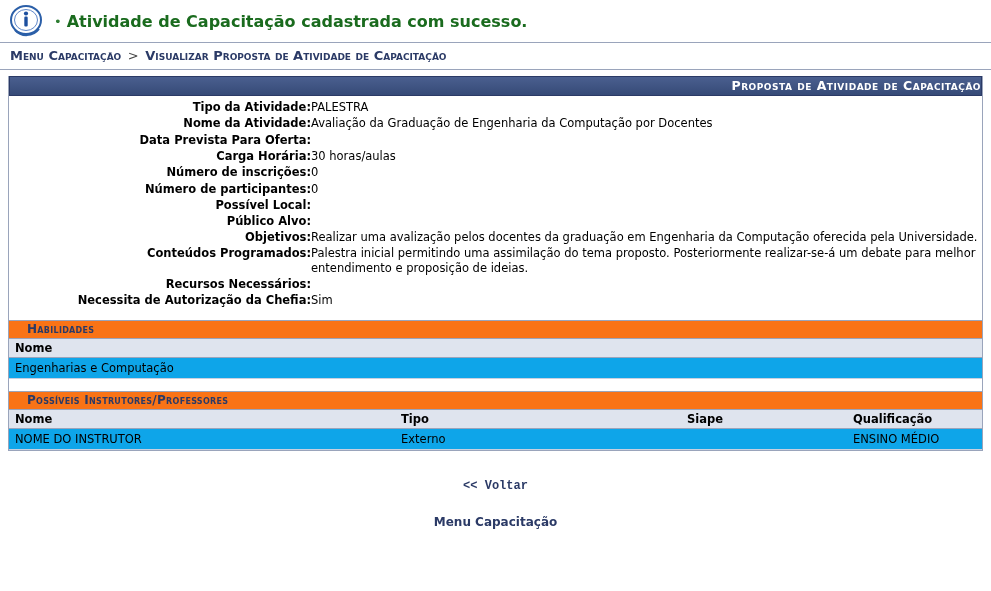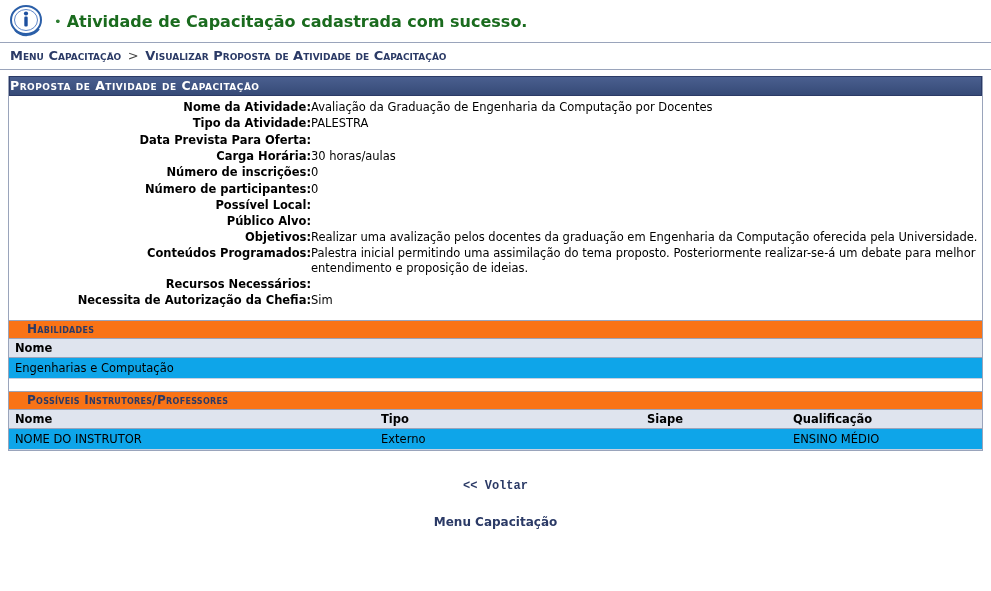--- a/index.html
+++ b/index.html
@@ -86,21 +86,21 @@
     background: #ffffff;
   }
   .panel-title {
     background: #3c4f7c;
     background: linear-gradient(#4a5f8f, #364a77);
     color: #ffffff;
     font-variant: small-caps;
     font-weight: bold;
     font-size: 12.5px;
     letter-spacing: .5px;
-    text-align: left;
+    text-align: right;
     height: 18px;
     line-height: 18px;
     border: 1px solid #2b3a66;
   }
 
   table.fields {
     width: 100%;
     border-collapse: collapse;
     margin-top: 3px;
   }
@@ -140,21 +140,21 @@
   }
   table.grid {
     width: 100%;
     border-collapse: collapse;
     font-size: 11.5px;
   }
   table.grid th {
     background: #dfe4ee;
     text-align: left;
     font-weight: bold;
-    padding: 2px 0 2px 6px;
+    padding: 2px 20px 2px 6px;
     border-bottom: 1px solid #9aa4bb;
     font-size: 11.5px;
   }
   table.grid td {
     padding: 3px 4px 3px 6px;
     background: #0ea5e9;
     border-bottom: 1px solid #c9d0e0;
   }
   .col-nome   { width: 360px; }
   .col-tipo   { width: 260px; }
@@ -210,26 +210,26 @@
     <span class="current">Visualizar Proposta de Atividade de Capacitação</span>
   </div>
   <div class="divider"></div>
 
   <div class="panel">
     <div class="panel-title">Proposta de Atividade de Capacitação</div>
 
     <table class="fields">
       <tbody>
         <tr>
+          <td class="lbl">Tipo da Atividade:</td>
+          <td class="val">PALESTRA</td>
+        </tr>
+        <tr>
           <td class="lbl">Nome da Atividade:</td>
           <td class="val">Avaliação da Graduação de Engenharia da Computação por Docentes</td>
-        </tr>
-        <tr>
-          <td class="lbl">Tipo da Atividade:</td>
-          <td class="val">PALESTRA</td>
         </tr>
         <tr>
           <td class="lbl">Data Prevista Para Oferta:</td>
           <td class="val"></td>
         </tr>
         <tr>
           <td class="lbl">Carga Horária:</td>
           <td class="val">30 horas/aulas</td>
         </tr>
         <tr>

